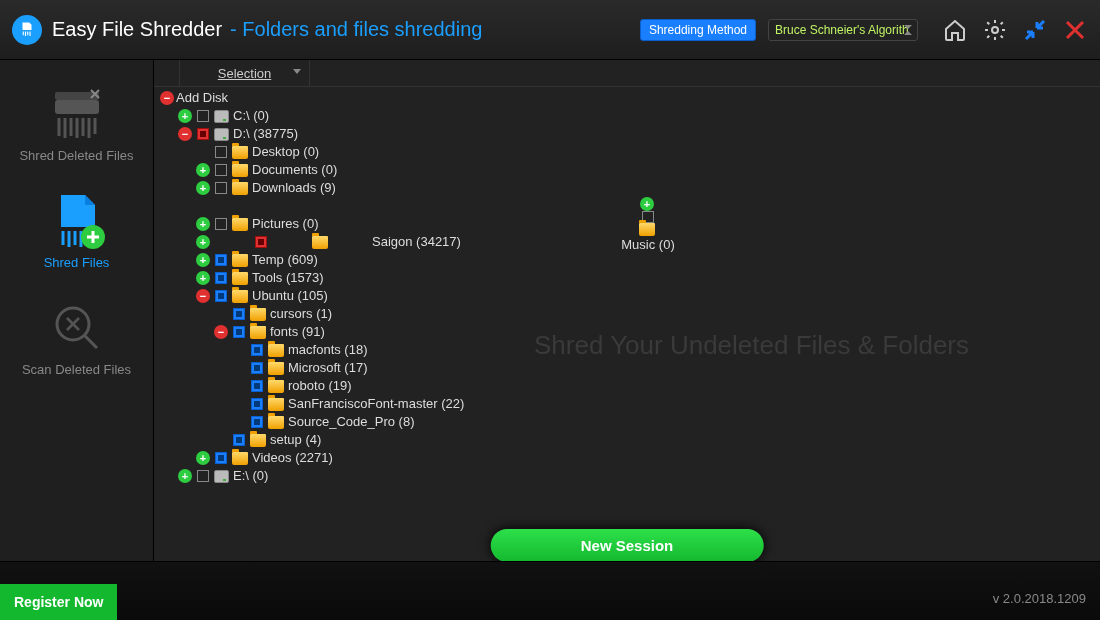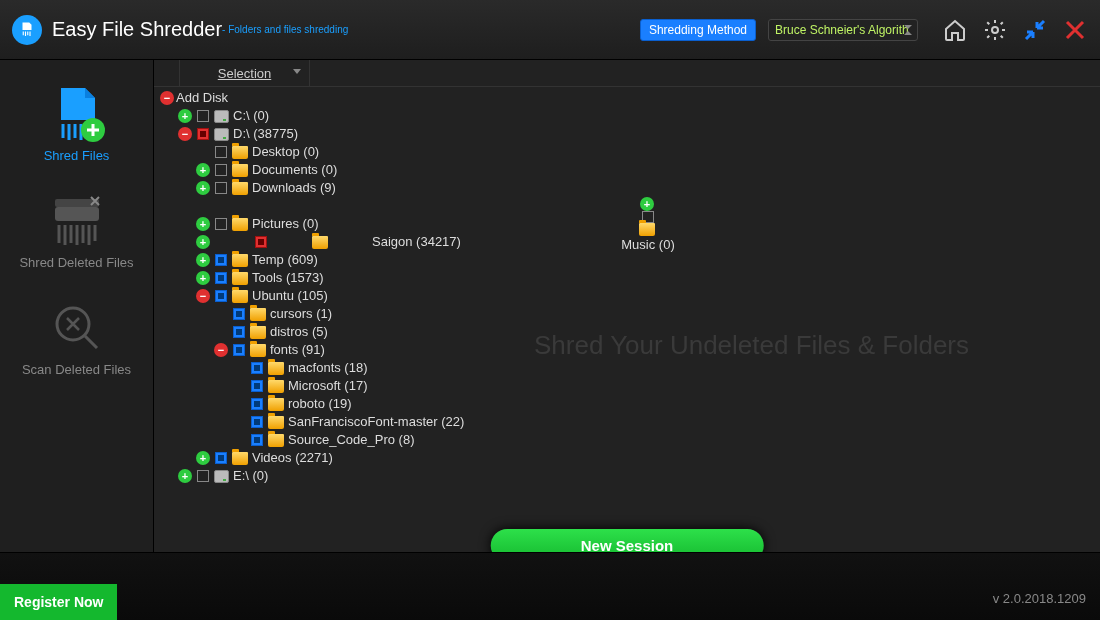--- a/index.html
+++ b/index.html
@@ -3,21 +3,21 @@
 <meta charset="utf-8">
 <style>
 * { margin: 0; padding: 0; box-sizing: border-box; font-family: "Segoe UI", Arial, sans-serif; }
 body { width: 1100px; height: 620px; background: #1a1a1a; color: #ccc; overflow: hidden; position: relative; }
 
 
 .header { height: 60px; background: linear-gradient(#2a2a2a,#1e1e1e); display: flex; align-items: center; padding: 0 12px; border-bottom: 1px solid #000; }
 .logo { width: 30px; height: 30px; border-radius: 50%; background: #1a9fff; display: flex; align-items: center; justify-content: center; margin-right: 10px; }
 .logo svg { width: 18px; height: 18px; }
 .title { font-size: 20px; color: #fff; font-weight: 400; }
-.subtitle { font-size: 10px; color: #1a9fff; }
+.subtitle { font-size: 20px; color: #1a9fff; margin-left: 8px; }
 .method-wrap { margin-left: auto; display: flex; align-items: center; }
 .method-badge { background: #1a7fff; color: #fff; font-size: 12px; padding: 3px 8px; border-radius: 3px; border: 1px solid #0a5fcf; }
 .method-select { background: #222; color: #bef264; border: 1px solid #444; font-size: 12px; padding: 3px 0 3px 6px; margin-left: 12px; border-radius: 3px; position: relative; min-width: 150px; }
 .method-select::after { content: ""; position: absolute; right: 5px; top: 5px; width: 0; height: 0; border-left: 4px solid transparent; border-right: 4px solid transparent; border-top: 4px solid #888; }
 .method-select::before { content: ""; position: absolute; right: 5px; bottom: 5px; width: 0; height: 0; border-left: 4px solid transparent; border-right: 4px solid transparent; border-bottom: 4px solid #888; }
 .hicons { display: flex; align-items: center; gap: 14px; margin-left: 24px; }
 .hicon { width: 26px; height: 26px; cursor: pointer; display: flex; align-items: center; justify-content: center; }
 .hicon svg { width: 24px; height: 24px; }
 
 
@@ -50,21 +50,21 @@
 .fld { width: 16px; height: 13px; background: linear-gradient(#ffd96b,#f0a000); border-radius: 1px 1px 2px 2px; margin: 0 4px 0 2px; flex-shrink: 0; position: relative; }
 .fld::before { content: ""; position: absolute; top: -3px; left: 0; width: 7px; height: 3px; background: #f0a000; border-radius: 1px 1px 0 0; }
 .drv { width: 15px; height: 13px; background: #bbb; border: 1px solid #888; border-radius: 2px; margin: 0 4px 0 2px; flex-shrink: 0; position: relative; }
 .drv::before { content: ""; position: absolute; bottom: 1px; right: 2px; width: 3px; height: 2px; background: #4a4; }
 
 .watermark { position: absolute; top: 270px; left: 380px; font-size: 26px; color: #3a3a3a; font-weight: 400; pointer-events: none; }
 
 .newbtn { position: absolute; left: 50%; bottom: 10px; transform: translateX(-50%); background: linear-gradient(#2de04a,#14b82e); color: #fff; font-size: 15px; font-weight: 600; border: none; border-radius: 18px; padding: 8px 90px; cursor: pointer; box-shadow: 0 0 12px #000; }
 
 
-.footer { position: absolute; bottom: 0; left: 0; right: 0; height: 68px; background: linear-gradient(#111,#0a0a0a); border-top: 1px solid #000; }
+.footer { position: absolute; bottom: 0; left: 0; right: 0; height: 59px; background: linear-gradient(#111,#0a0a0a); border-top: 1px solid #000; }
 .regbtn { position: absolute; left: 0; bottom: 0; background: #14b82e; color: #fff; font-size: 14px; font-weight: 600; padding: 10px 14px; border: none; cursor: pointer; }
 .version { position: absolute; right: 14px; bottom: 14px; font-size: 13px; color: #888; }
 </style>
 </head>
 <body>
 
 <div class="header">
   <div class="logo">
     <svg viewBox="0 0 24 24">
         <path fill="#fff" d="M6 2h9l3 3v7H6z"></path>
@@ -97,49 +97,49 @@
     <div class="hicon">
       <svg viewBox="0 0 24 24" fill="none" stroke="#e03030" stroke-width="3">
           <path d="M4 4l16 16M20 4L4 20"></path>
         </svg>
     </div>
   </div>
 </div>
 
 <div class="main">
   <div class="sidebar">
-    <div class="sbitem active">
-      <div class="sbicon">
-        <svg width="64" height="64" viewBox="0 0 64 64">
-            <path d="M16 6h24l10 10v22H16z" fill="#1a9fff"></path>
-            <path d="M40 6v10h10" fill="#0a7fdf"></path>
-            <g stroke="#1a9fff" stroke-width="3">
-              <path d="M18 42v14M24 42v16M30 42v14M36 42v16M42 42v14M48 42v12"></path>
-            </g>
-            <circle cx="48" cy="48" r="12" fill="#2ecc40"></circle>
-            <path d="M48 42v12M42 48h12" stroke="#fff" stroke-width="3"></path>
-          </svg>
-      </div>
-      <span class="lbl">Shred Files</span>
-    </div>
     <div class="sbitem">
       <div class="sbicon">
         <svg width="64" height="64" viewBox="0 0 64 64">
             <rect x="10" y="18" width="44" height="14" rx="3" fill="#555"></rect>
             <rect x="10" y="10" width="44" height="8" rx="2" fill="#444"></rect>
             <g stroke="#555" stroke-width="3">
               <path d="M14 36v18M20 36v20M26 36v18M32 36v20M38 36v18M44 36v20M50 36v16"></path>
             </g>
             <g stroke="#888" stroke-width="2">
               <path d="M46 8l8 8M54 8l-8 8"></path>
             </g>
           </svg>
       </div>
       <span class="lbl">Shred Deleted Files</span>
     </div>
+    <div class="sbitem active">
+      <div class="sbicon">
+        <svg width="64" height="64" viewBox="0 0 64 64">
+            <path d="M16 6h24l10 10v22H16z" fill="#1a9fff"></path>
+            <path d="M40 6v10h10" fill="#0a7fdf"></path>
+            <g stroke="#1a9fff" stroke-width="3">
+              <path d="M18 42v14M24 42v16M30 42v14M36 42v16M42 42v14M48 42v12"></path>
+            </g>
+            <circle cx="48" cy="48" r="12" fill="#2ecc40"></circle>
+            <path d="M48 42v12M42 48h12" stroke="#fff" stroke-width="3"></path>
+          </svg>
+      </div>
+      <span class="lbl">Shred Files</span>
+    </div>
     <div class="sbitem">
       <div class="sbicon">
         <svg width="60" height="60" viewBox="0 0 60 60">
             <circle cx="26" cy="26" r="16" fill="none" stroke="#555" stroke-width="3"></circle>
             <path d="M38 38l12 12" stroke="#555" stroke-width="3"></path>
             <path d="M20 20l12 12M32 20l-12 12" stroke="#555" stroke-width="2.5"></path>
           </svg>
       </div>
       <span class="lbl">Scan Deleted Files</span>
     </div>
@@ -221,60 +221,60 @@
           <span class="fld"></span>
           <span>Ubuntu (105)</span>
         </div>
         <div class="row" style="padding-left: 54px;">
           <span class="exp none"></span>
           <span class="cb blue"></span>
           <span class="fld"></span>
           <span>cursors (1)</span>
         </div>
         <div class="row" style="padding-left: 54px;">
-          <span class="exp none"></span>
-          <span class="cb blue"></span>
-          <span class="fld"></span>
-          <span>distros (5)</span>
+          <span class="exp minus"></span>
+          <span class="cb blue"></span>
+          <span class="fld"></span>
+          <span>fonts (91)</span>
+        </div>
+        <div class="row" style="padding-left: 72px;">
+          <span class="exp none"></span>
+          <span class="cb blue"></span>
+          <span class="fld"></span>
+          <span>macfonts (18)</span>
+        </div>
+        <div class="row" style="padding-left: 72px;">
+          <span class="exp none"></span>
+          <span class="cb blue"></span>
+          <span class="fld"></span>
+          <span>Microsoft (17)</span>
+        </div>
+        <div class="row" style="padding-left: 72px;">
+          <span class="exp none"></span>
+          <span class="cb blue"></span>
+          <span class="fld"></span>
+          <span>roboto (19)</span>
+        </div>
+        <div class="row" style="padding-left: 72px;">
+          <span class="exp none"></span>
+          <span class="cb blue"></span>
+          <span class="fld"></span>
+          <span>SanFranciscoFont-master (22)</span>
+        </div>
+        <div class="row" style="padding-left: 72px;">
+          <span class="exp none"></span>
+          <span class="cb blue"></span>
+          <span class="fld"></span>
+          <span>Source_Code_Pro (8)</span>
         </div>
         <div class="row" style="padding-left: 54px;">
-          <span class="exp minus"></span>
-          <span class="cb blue"></span>
-          <span class="fld"></span>
-          <span>fonts (91)</span>
-        </div>
-        <div class="row" style="padding-left: 72px;">
-          <span class="exp none"></span>
-          <span class="cb blue"></span>
-          <span class="fld"></span>
-          <span>macfonts (18)</span>
-        </div>
-        <div class="row" style="padding-left: 72px;">
-          <span class="exp none"></span>
-          <span class="cb blue"></span>
-          <span class="fld"></span>
-          <span>Microsoft (17)</span>
-        </div>
-        <div class="row" style="padding-left: 72px;">
-          <span class="exp none"></span>
-          <span class="cb blue"></span>
-          <span class="fld"></span>
-          <span>roboto (19)</span>
-        </div>
-        <div class="row" style="padding-left: 72px;">
-          <span class="exp none"></span>
-          <span class="cb blue"></span>
-          <span class="fld"></span>
-          <span>SanFranciscoFont-master (22)</span>
-        </div>
-        <div class="row" style="padding-left: 72px;">
-          <span class="exp none"></span>
-          <span class="cb blue"></span>
-          <span class="fld"></span>
-          <span>Source_Code_Pro (8)</span>
+          <span class="exp none"></span>
+          <span class="cb blue"></span>
+          <span class="fld"></span>
+          <span>setup (4)</span>
         </div>
         <div class="row" style="padding-left: 36px;">
           <span class="exp plus"></span>
           <span class="cb blue"></span>
           <span class="fld"></span>
           <span>Videos (2271)</span>
         </div>
         <div class="row" style="padding-left: 18px;">
           <span class="exp plus"></span>
           <span class="cb"></span>

